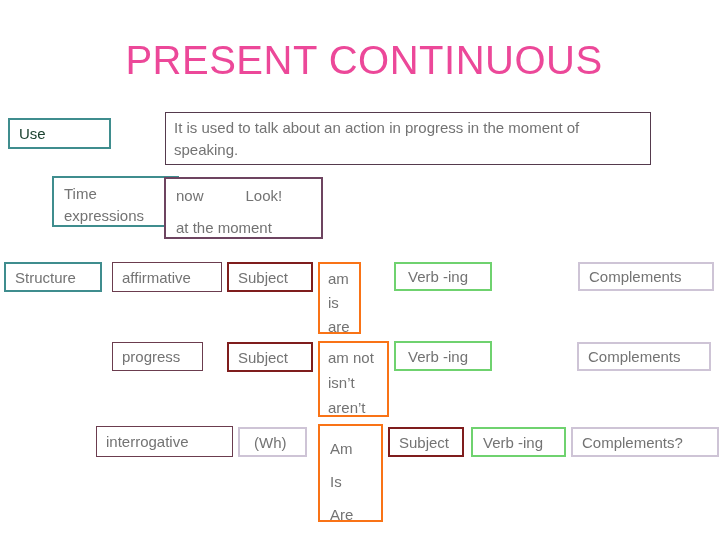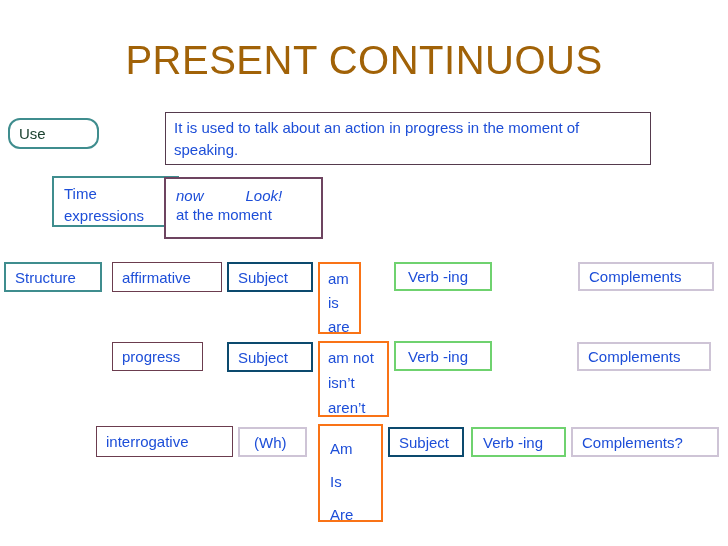--- a/index.html
+++ b/index.html
@@ -8,72 +8,72 @@
     width:728px;height:546px;
     background:#ffffff;
     font-family:"Liberation Sans", sans-serif;
     overflow:hidden;
   }
   .title{
     position:absolute;
     left:0;top:38px;width:728px;
     text-align:center;
     font-size:40px;
-    color:#a16207;
+    color:#ec4899;
     letter-spacing:0.5px;
     white-space:nowrap;
   }
   .box{
     position:absolute;
     box-sizing:border-box;
     background:#ffffff;
-    color:#1d4ed8;
+    color:#737373;
     font-size:15px;
     display:flex;
     align-items:center;
     padding-left:9px;
     white-space:nowrap;
   }
   .box.block{
     display:block;
     white-space:normal;
   }
   .teal   {border:2px solid #3f8d8e;}
   .plum-thin{border:1px solid #553a4d;}
   .plum   {border:2px solid #6d4460;}
   .maroon {border:1px solid #6b3c4e;}
-  .red    {border:2px solid #0c4a6e;}
+  .red    {border:2px solid #7f1d1d;}
   .green  {border:2px solid #6fd26f;}
   .black  {border:2px solid #f97316;}
   .lav    {border:2px solid #cec4d6;}
   .use-text{color:#1c4230;}
   .desc{
     padding:4px 8px;
     line-height:22px;
     font-size:15px;
   }
   .time{
     padding:5px 10px;
     line-height:22px;
   }
   .nowbox{padding:7px 10px;}
-  .nowbox .line1{line-height:20px;font-style:italic;}
+  .nowbox .line1{line-height:20px;margin-bottom:13px;}
   .nowbox .look{margin-left:42px;}
   .stack1{padding:3px 0 0 8px;line-height:24px;}
   .stack2{padding:2px 0 16px 8px;line-height:25px;}
   .stack3{padding:6px 0 0 10px;line-height:33px;}
 </style>
 </head>
 <body>
 
 <div class="slide">
 
   <div class="title">PRESENT CONTINUOUS</div>
 
-  <div class="box teal use-text" style="left:8px;top:118px;width:91px;height:31px;border-radius:12px;">Use</div>
+  <div class="box teal use-text" style="left:8px;top:118px;width:103px;height:31px;">Use</div>
 
   <div class="box plum-thin block desc" style="left:165px;top:112px;width:486px;height:53px;">It is used to talk about an action in progress in the moment of speaking.</div>
 
   <div class="box teal block time" style="left:8px;top:176px;width:127px;height:51px;margin-left:44px;">Time expressions</div>
 
   <div class="box plum block nowbox" style="left:164px;top:177px;width:159px;height:62px;">
     <div class="line1">
       <span>now</span><span class="look">Look!</span>
     </div>
     <div>at the moment</div>

